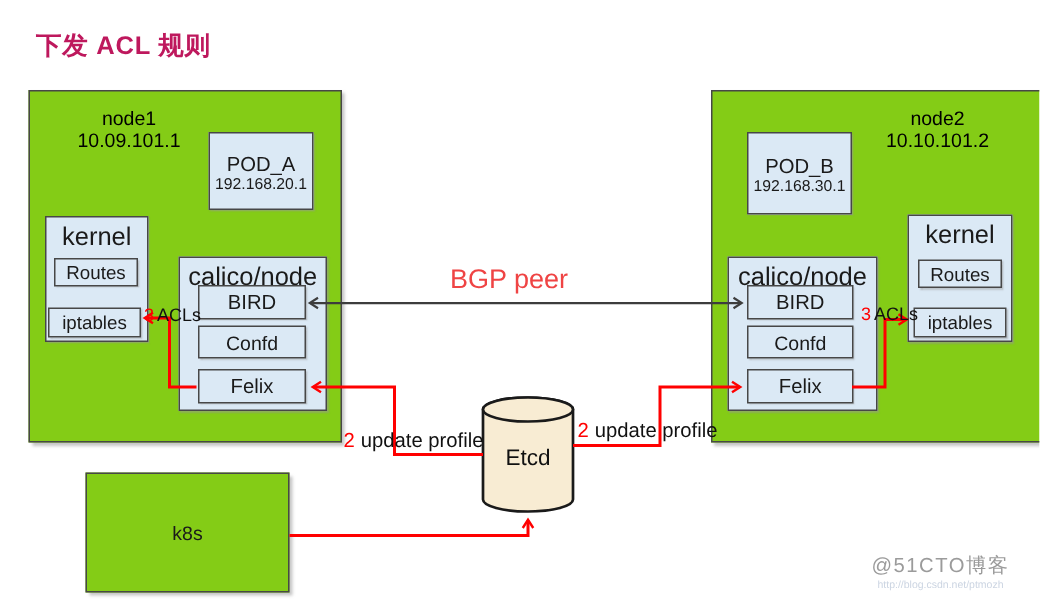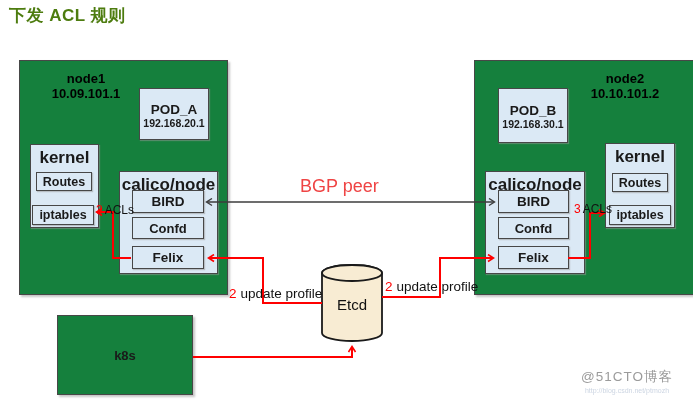--- a/index.html
+++ b/index.html
@@ -1,27 +1,26 @@
 <!DOCTYPE html>
 <html><head>
 <meta charset="utf-8">
 <style>
   html,body{margin:0;padding:0;background:#fff;}
   .stage{
     position:relative;width:693px;height:400px;background:#ffffff;overflow:hidden;
     font-family:"Liberation Sans","DejaVu Sans",sans-serif;color:#1a1a1a;
   }
   .title{
-    position:absolute;left:8px;top:3px;margin:1px;font-size:17px;font-weight:bold;
-    color:#4d7c0f;letter-spacing:.5px;
+    position:absolute;left:8px;top:3px;margin:16px;font-size:17px;font-weight:bold;
+    color:#be185d;letter-spacing:.5px;
   }
   .box{
-    position:absolute;background:#15803d;border:1px solid #474747;box-sizing:border-box;
+    position:absolute;background:#84cc16;border:1px solid #474747;box-sizing:border-box;
     box-shadow:2px 2px 2px rgba(150,150,150,.55);
-    font-weight:bold;
   }
   .node-box{ }
   .node-label{position:absolute;text-align:center;font-size:13px;line-height:15px;color:#000;}
   .pod-box{display:flex;flex-direction:column;justify-content:space-between;align-items:center;
     padding:5px 0 3px 0;}
   .pod-name{font-size:13.5px;}
   .pod-ip{font-size:10.5px;}
   .group-label{position:absolute;top:3px;left:0;right:0;text-align:center;font-size:17px;}
   .small-box{
     position:absolute;background:#dbe9f5;border:1px solid #474747;box-sizing:border-box;

